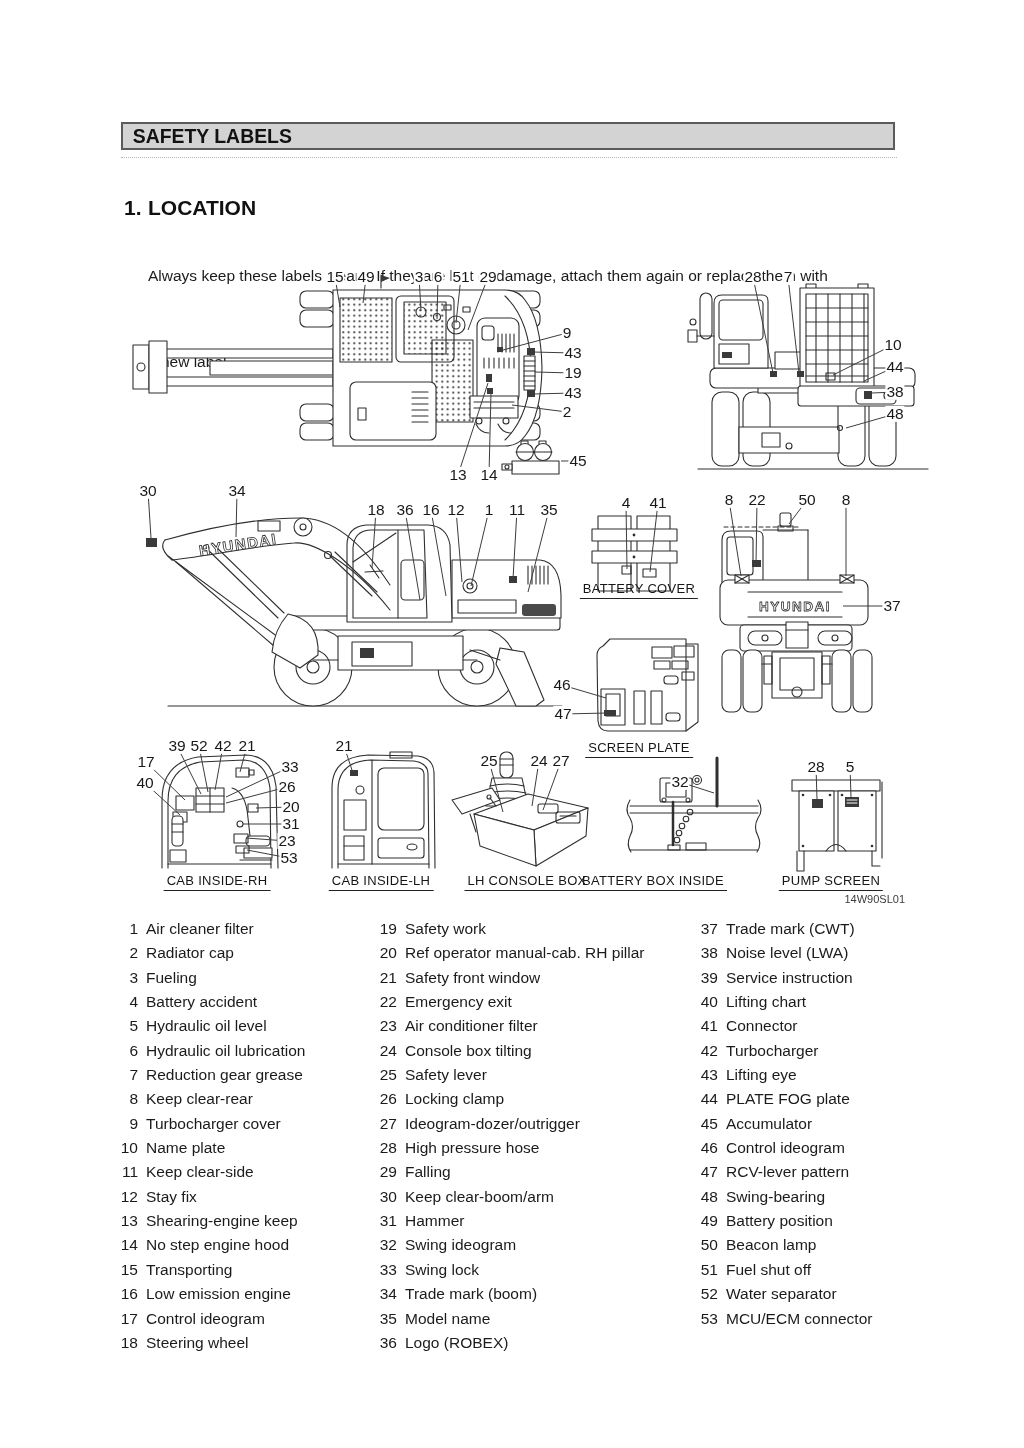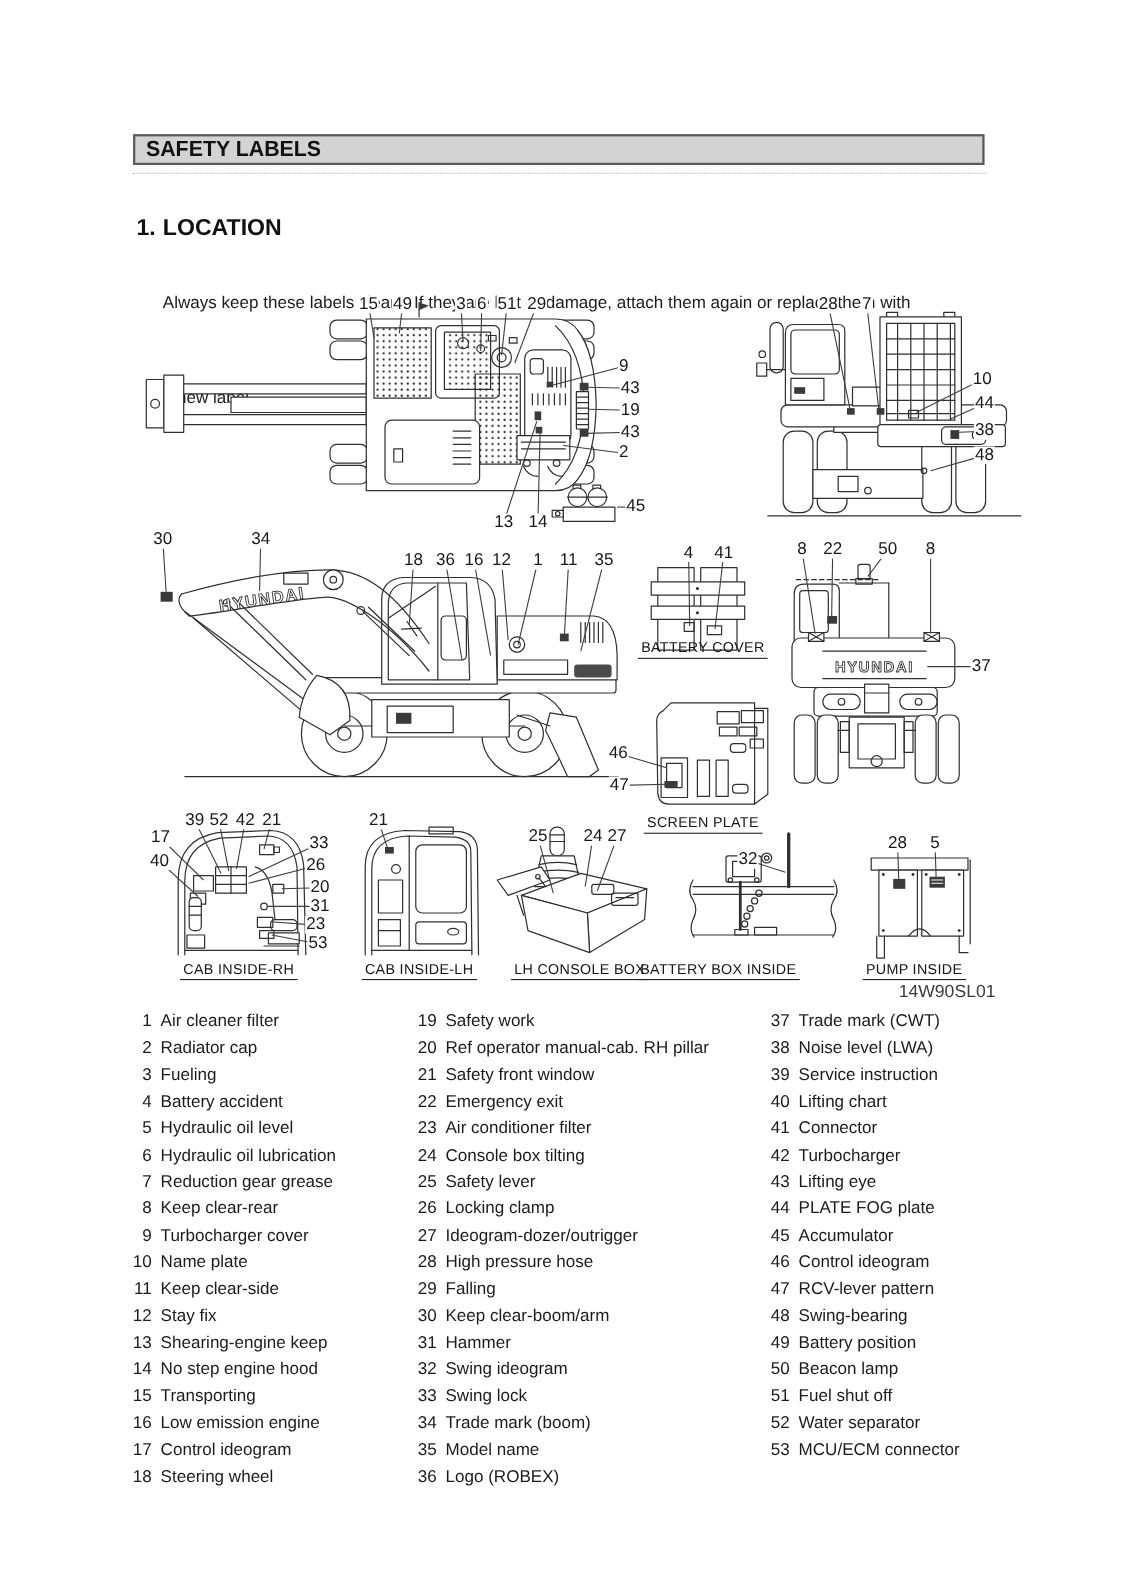--- a/index.html
+++ b/index.html
@@ -18,21 +18,21 @@
              line-height:28.5px;white-space:pre-wrap;}
   
   svg.diagrams{position:absolute;left:0;top:0;width:1024px;height:1448px;}
   svg.leaders{position:absolute;left:0;top:0;width:1024px;height:1448px;pointer-events:none;}
   svg.leaders line{stroke:#3d3d3d;stroke-width:1;}
   #callout-layer{position:absolute;left:0;top:0;width:1024px;height:1448px;pointer-events:none;}
   .callout{position:absolute;transform:translate(-50%,-50%);font-size:15.5px;color:#181818;
            background:#fff;padding:0 1px;line-height:1.05;}
   .fig-caption{position:absolute;transform:translateX(-50%);font-size:13px;color:#161616;
                letter-spacing:.3px;border-bottom:1px solid #222;padding:0 3px 2px 3px;white-space:nowrap;}
-  .fig-code{position:absolute;right:119px;top:893px;font-size:16px;color:#3c3c3c;}
+  .fig-code{position:absolute;right:119px;top:893px;font-size:11px;color:#3c3c3c;}
   
   .legend{position:absolute;top:920px;left:0;width:1024px;}
   .legend-col{position:absolute;top:0;}
   .legend-col.c0{left:118px;width:265px;}
   .legend-col.c1{left:377px;width:315px;}
   .legend-col.c2{left:698px;width:215px;}
   .legend-row{display:flex;height:24.35px;align-items:flex-start;font-size:15.5px;}
   .legend-row .ln{display:inline-block;width:20px;text-align:right;flex:none;}
   .legend-row .ll{margin-left:8px;white-space:nowrap;}
   .page-number{position:absolute;left:0;top:1371px;width:1024px;text-align:center;
@@ -565,21 +565,21 @@
       <span class="callout" style="left: 816px; top: 767px;">28</span>
       <span class="callout" style="left: 850px; top: 767px;">5</span>
     </div>
 
   <div class="fig-caption" style="left:639px;top:581px">BATTERY COVER</div>
   <div class="fig-caption" style="left:639px;top:740px">SCREEN PLATE</div>
   <div class="fig-caption" style="left:217px;top:873px">CAB INSIDE-RH</div>
   <div class="fig-caption" style="left:381px;top:873px">CAB INSIDE-LH</div>
   <div class="fig-caption" style="left:527px;top:873px">LH CONSOLE BOX</div>
   <div class="fig-caption" style="left:653px;top:873px">BATTERY BOX INSIDE</div>
-  <div class="fig-caption" style="left:831px;top:873px">PUMP INSIDE</div>
+  <div class="fig-caption" style="left:831px;top:873px">PUMP SCREEN</div>
 
   <div class="fig-code">14W90SL01</div>
 
   <div class="legend">
     <div class="legend-col c0">
         <div class="legend-row">
           <span class="ln">1</span>
           <span class="ll">Air cleaner filter</span>
         </div>
         <div class="legend-row">

